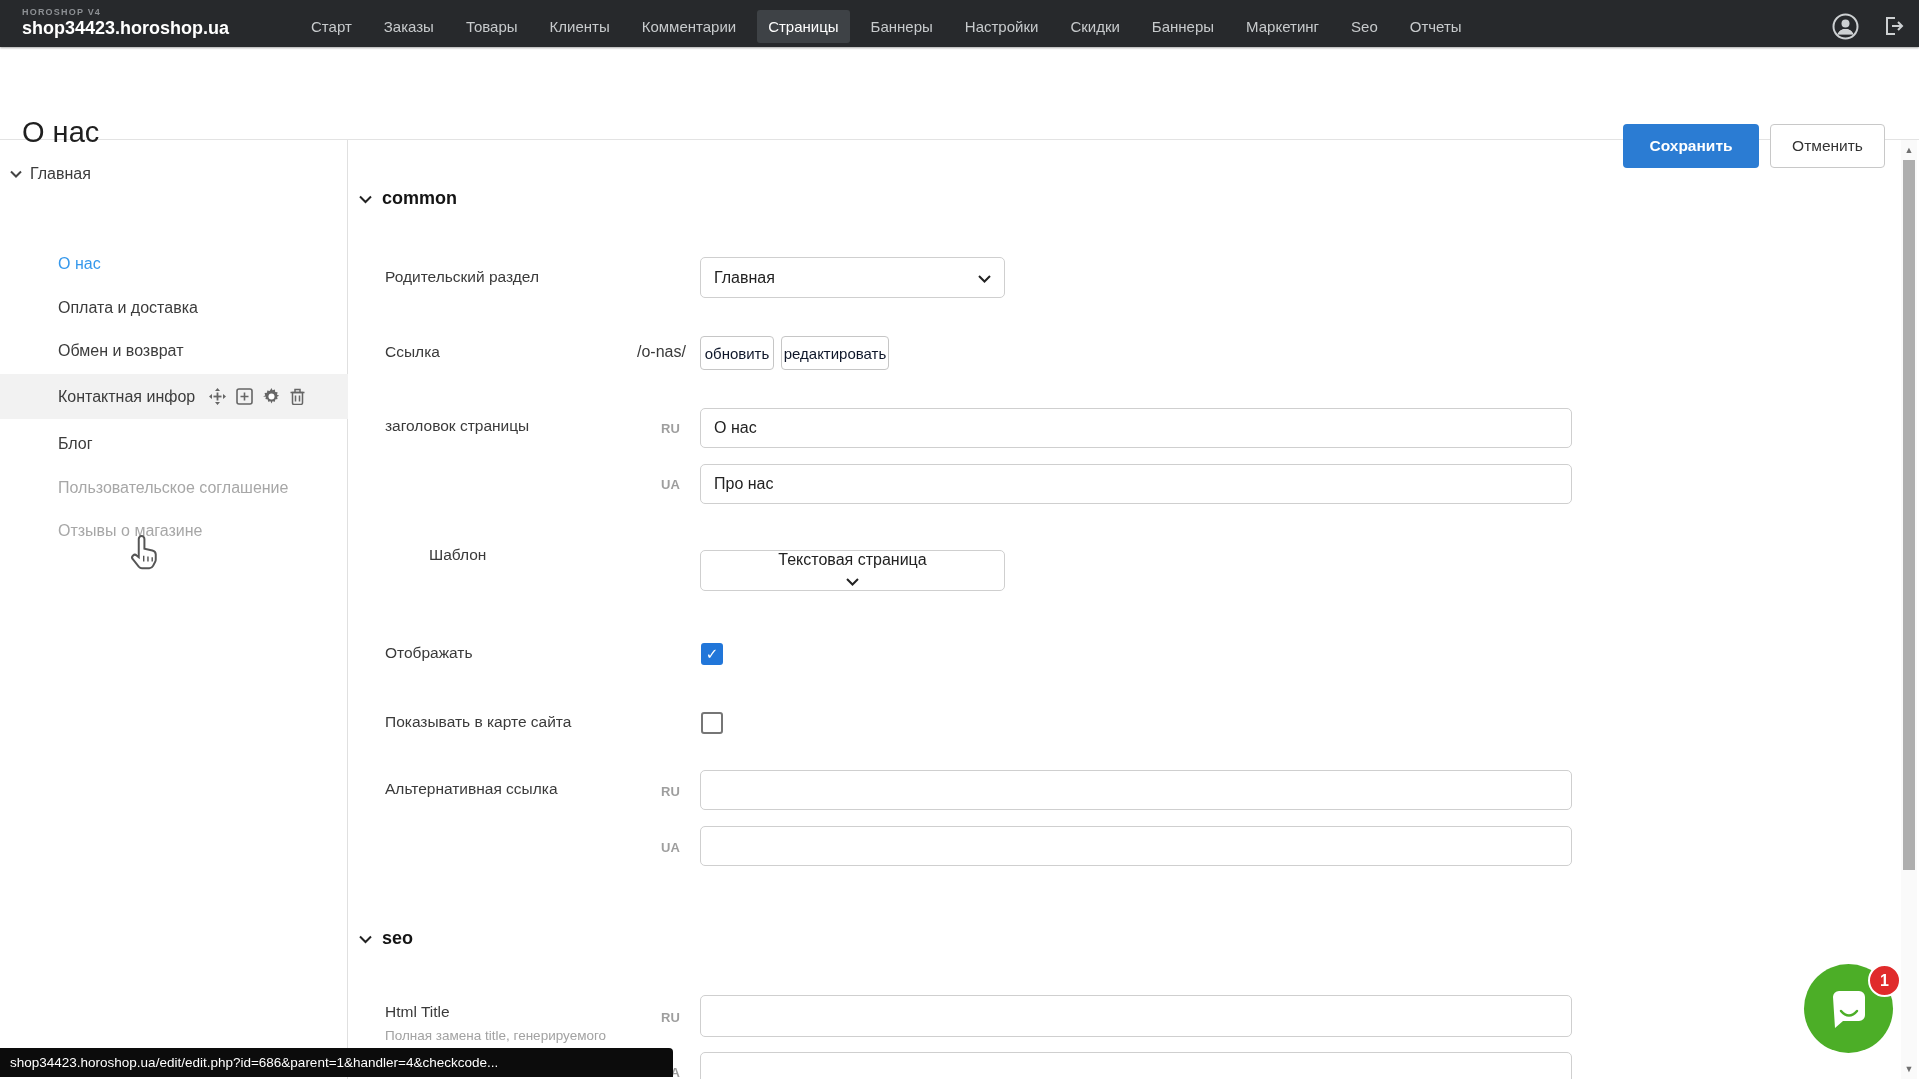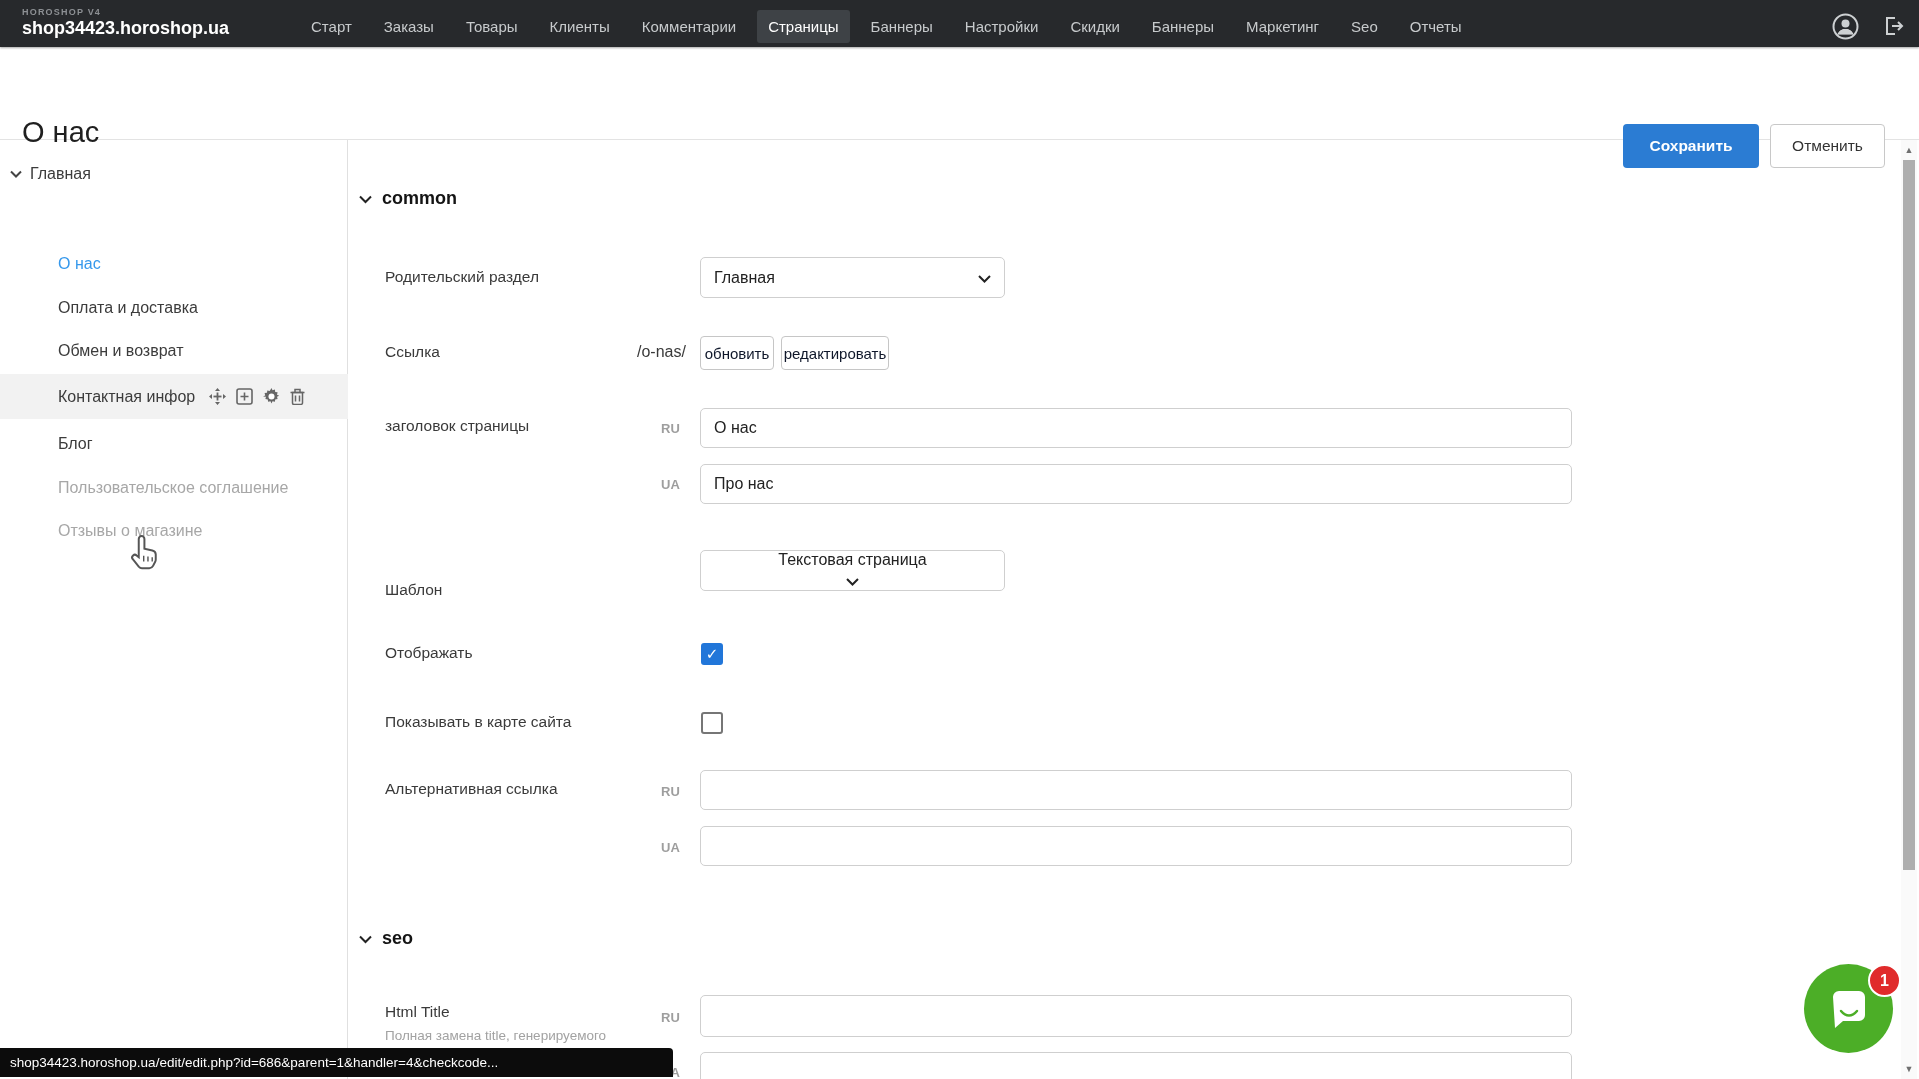--- a/index.html
+++ b/index.html
@@ -218,21 +218,21 @@
     <div class="link-path" style="left:288px; top:203px;">/o-nas/</div>
     <button class="mini-btn" style="left:351px; top:196px; width:74px;">обновить</button>
     <button class="mini-btn" style="left:432px; top:196px; width:108px;">редактировать</button>
 
     <div class="f-label" style="top:277px;">заголовок страницы</div>
     <div class="lang-badge" style="left:312px; top:281px;">RU</div>
     <input class="t-input" style="top: 268px;" value="О нас">
     <div class="lang-badge" style="left:312px; top:337px;">UA</div>
     <input class="t-input" style="top: 324px;" value="Про нас">
 
-    <div class="f-label" style="top:441px;">Шаблон</div>
+    <div class="f-label" style="top:406px;margin-left:44px;">Шаблон</div>
     <div class="select" style="top:410px;flex-direction:column;">
       <span class="sel-text">Текстовая страница</span>
       <span>
         <svg width="13" height="8" viewBox="0 0 13 8" fill="none" stroke="#222" stroke-width="2">
             <path d="M1 1l5.5 5.5L12 1"></path>
           </svg>
       </span>
     </div>
 
     <div class="f-label" style="top:504px;">Отображать</div>

